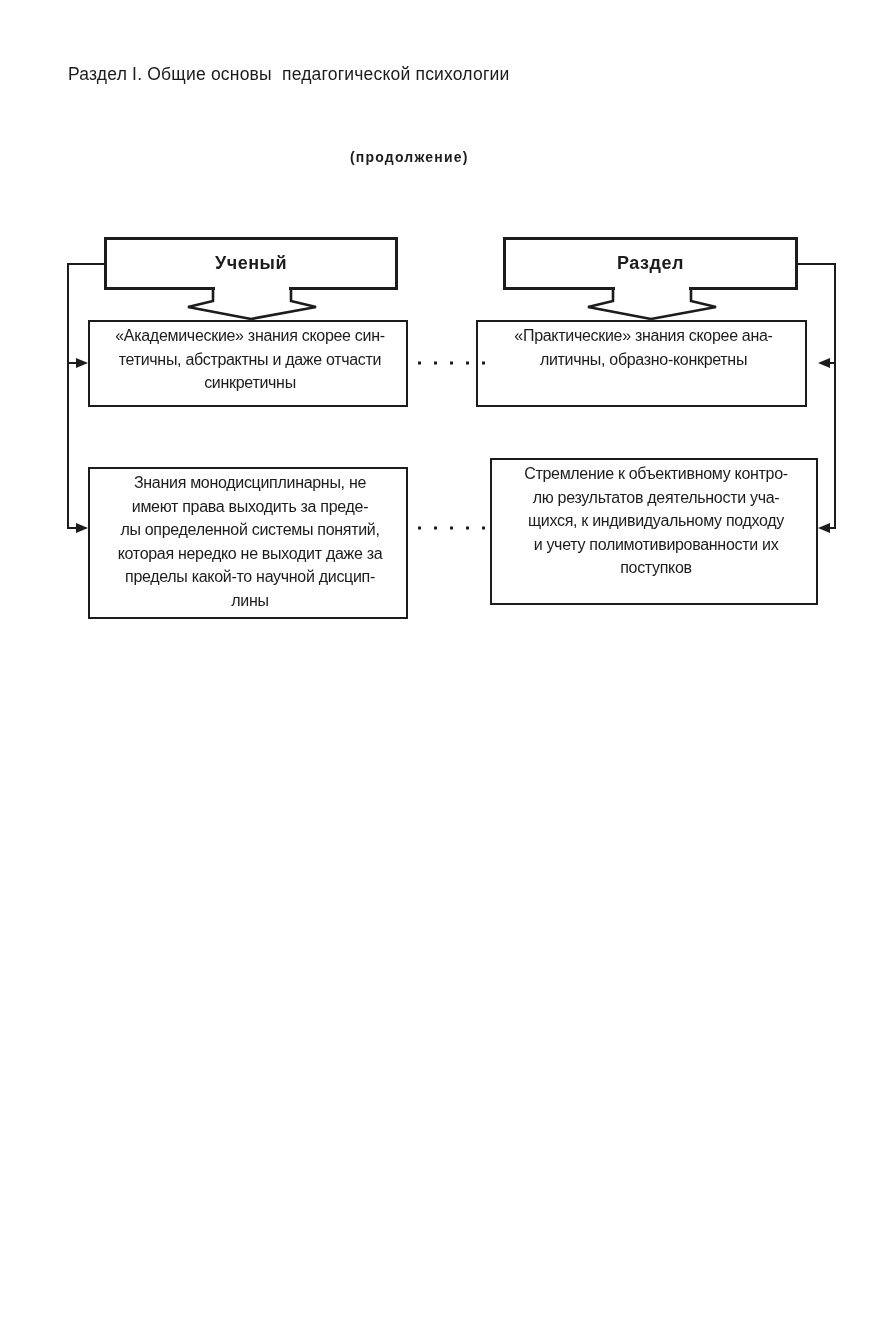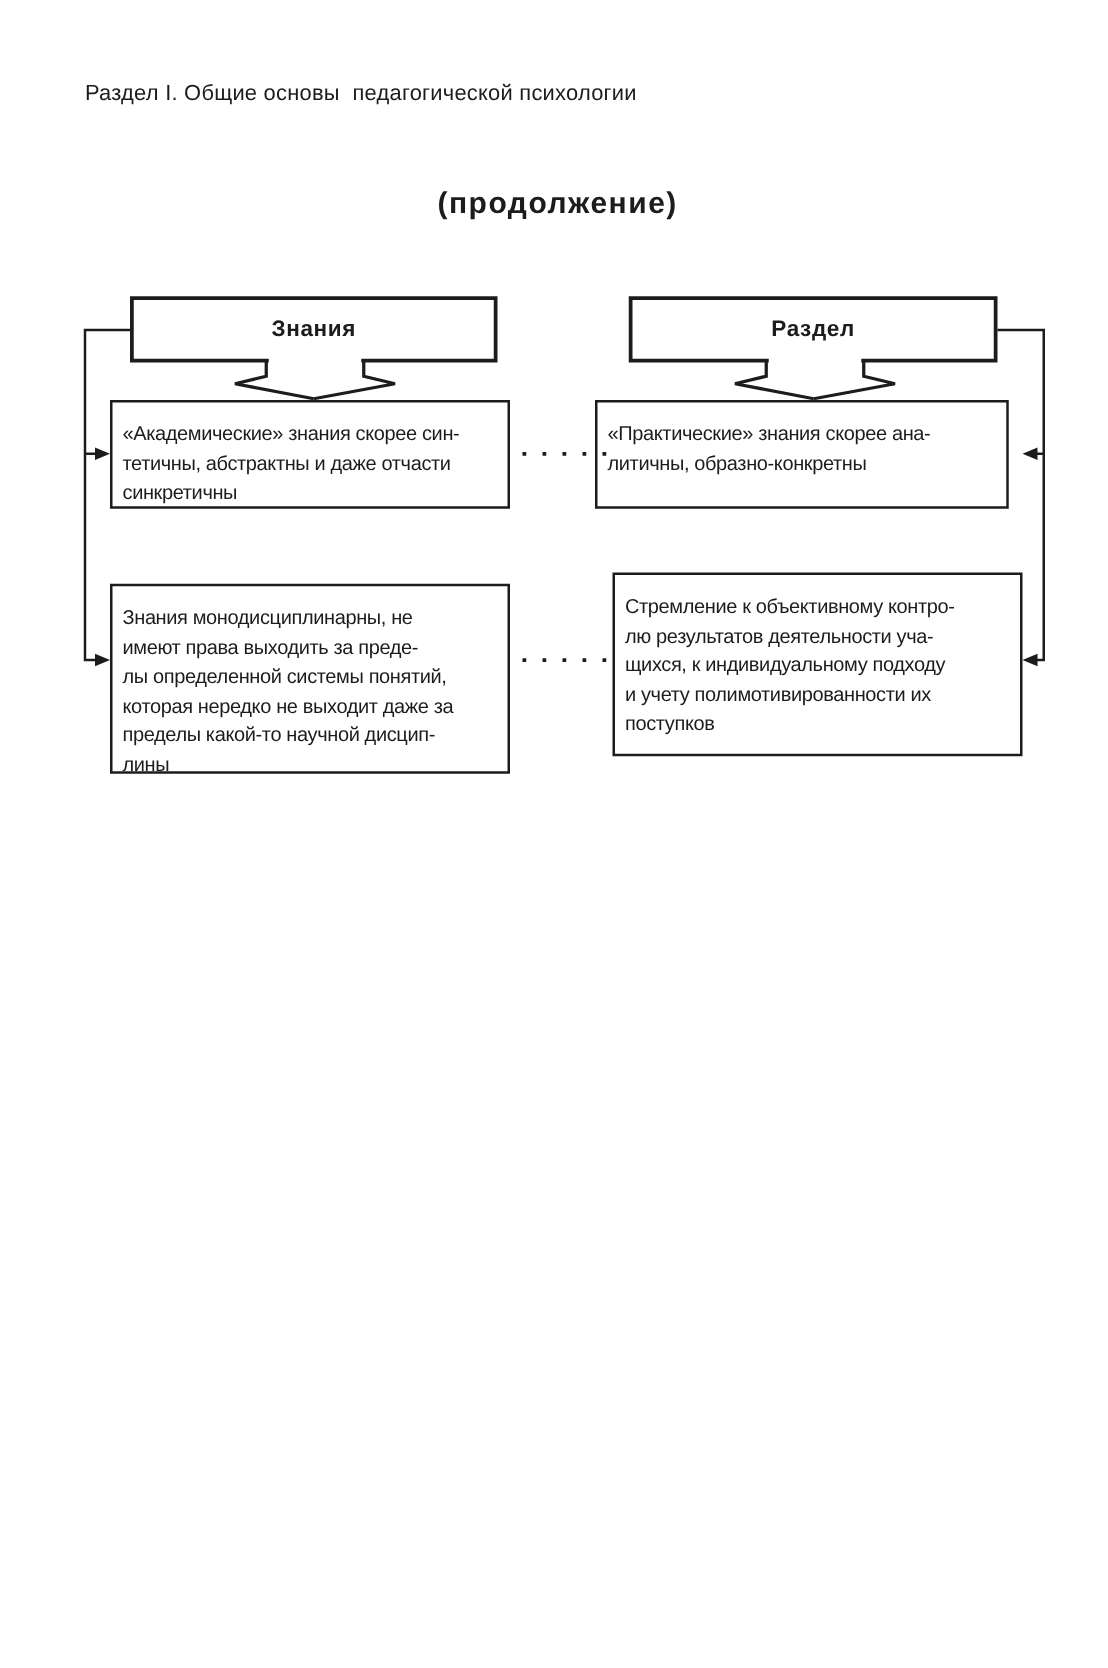--- a/index.html
+++ b/index.html
@@ -4,42 +4,42 @@
 <style>
   :root { --ink:#1c1c1c; --paper:#ffffff; }
   * { margin:0; padding:0; box-sizing:border-box; }
   html,body { background:var(--paper); }
   body {
     width:886px; height:1334px; position:relative;
     font-family:"Liberation Sans", sans-serif;
     color:var(--ink);
     overflow:hidden;
   }
-  .abs { position:absolute; }
+  .abs { position:absolute;text-align:center; }
   .section-header {
     left:68px; top:64px;
     font-size:17.5px; letter-spacing:0.2px;
     white-space:pre-wrap;
   }
   .continuation {
     left:350px; top:149px;
-    font-size:24px; font-weight:bold; letter-spacing:1.2px;
+    font-size:14px; font-weight:bold; letter-spacing:1.2px;
   }
   .hbox {
     border:3px solid var(--ink);
     background:var(--paper);
     display:flex; align-items:center; justify-content:center;
     font-weight:bold; font-size:18px; letter-spacing:0.5px;
     z-index:1;
   }
   .cbox {
     border:2px solid var(--ink);
     background:var(--paper);
     font-size:16px; line-height:23.5px; letter-spacing:-0.3px;
-    padding:14px 4px 0 8px;
+    padding:2px 4px 0 8px;
     white-space:pre-line;
     overflow:hidden;
     z-index:1;
   }
   svg.connectors {
     position:absolute; left:0; top:0; z-index:3;
     pointer-events:none;
   }
   .ln  { fill:none; stroke:var(--ink); }
   .w2  { stroke-width:2px; }
@@ -51,21 +51,21 @@
 </head>
 <body>
 
 <div class="page">
 
   <div class="abs section-header">Раздел I. Общие основы  педагогической психологии</div>
 
   <div class="abs continuation">(продолжение)</div>
 
   <div class="abs hbox" style="left:104px;top:237px;width:294px;height:53px">
-    <span>Знания</span>
+    <span>Ученый</span>
   </div>
   <div class="abs hbox" style="left:503px;top:237px;width:295px;height:53px">
     <span>Раздел</span>
   </div>
 
   <div class="abs cbox" style="left:88px;top:320px;width:320px;height:87px">«Академические» знания скорее син-
 тетичны, абстрактны и даже отчасти
 синкретичны</div>
 
   <div class="abs cbox" style="left:476px;top:320px;width:331px;height:87px">«Практические» знания скорее ана-

